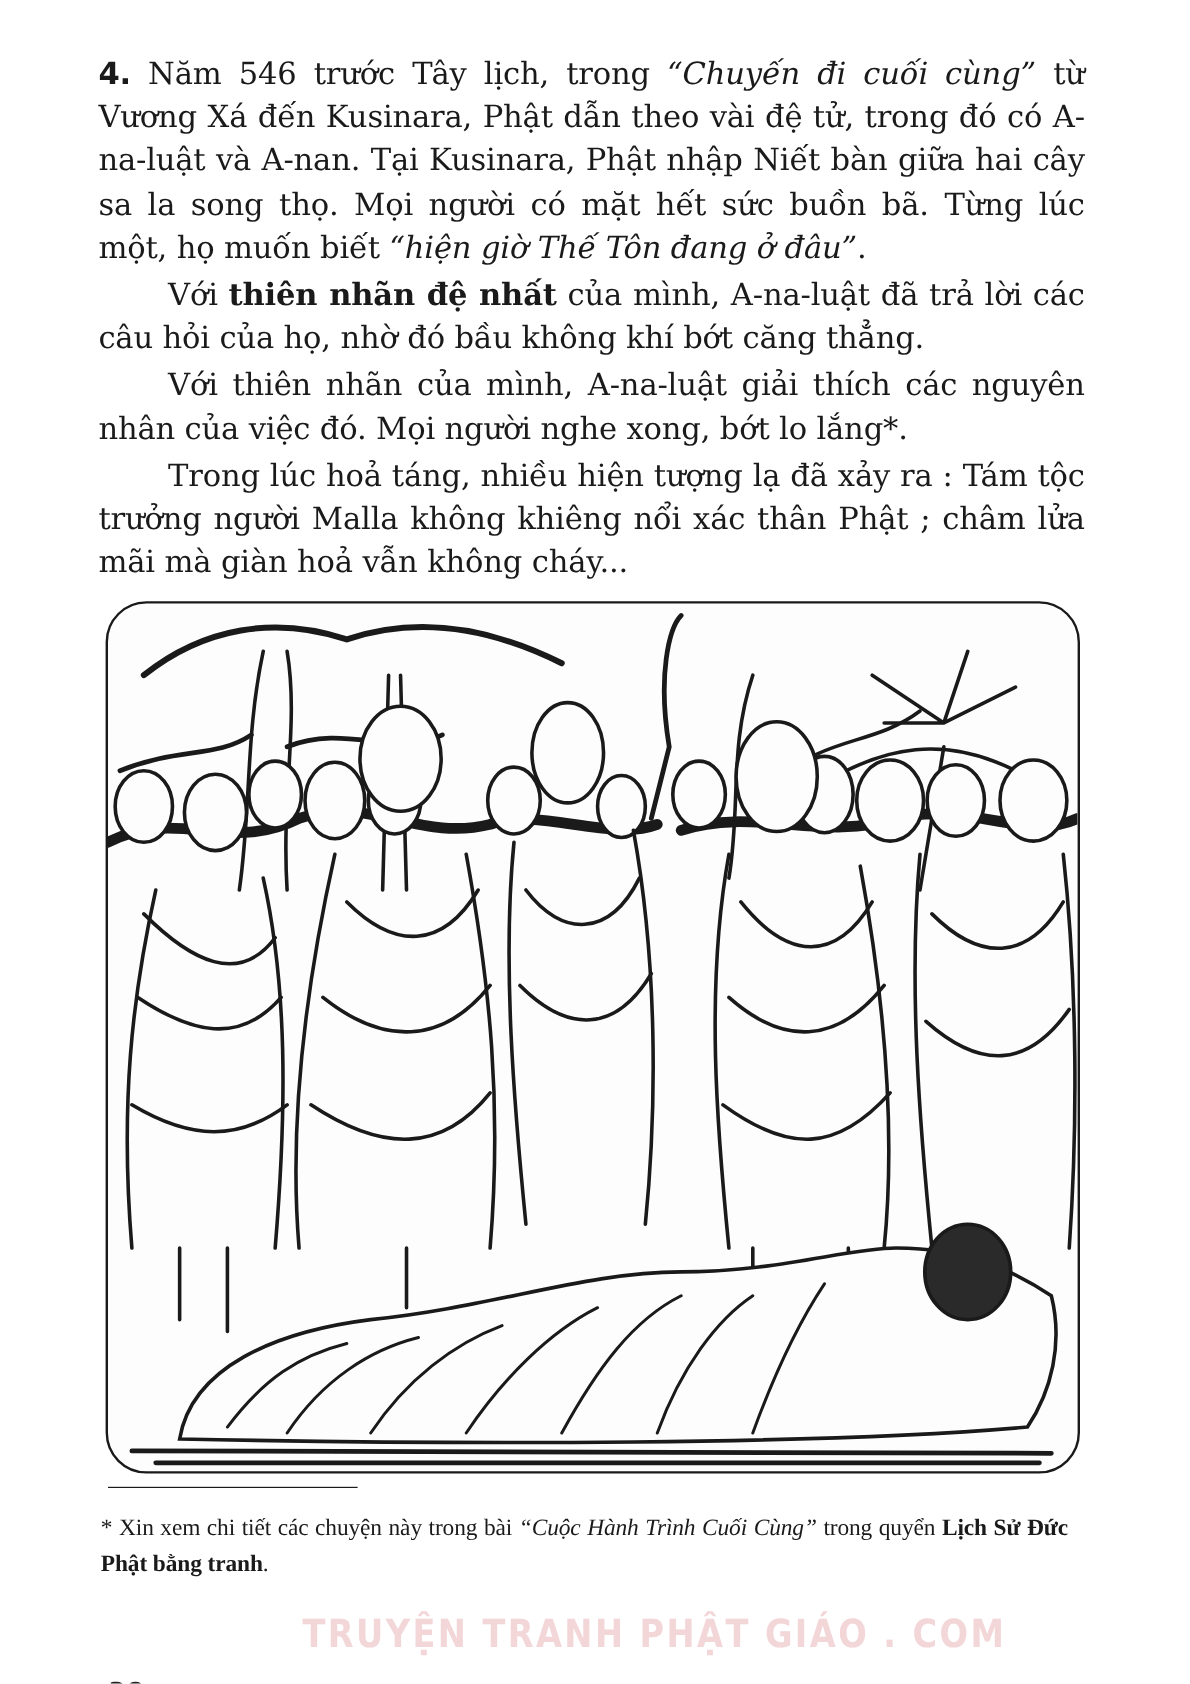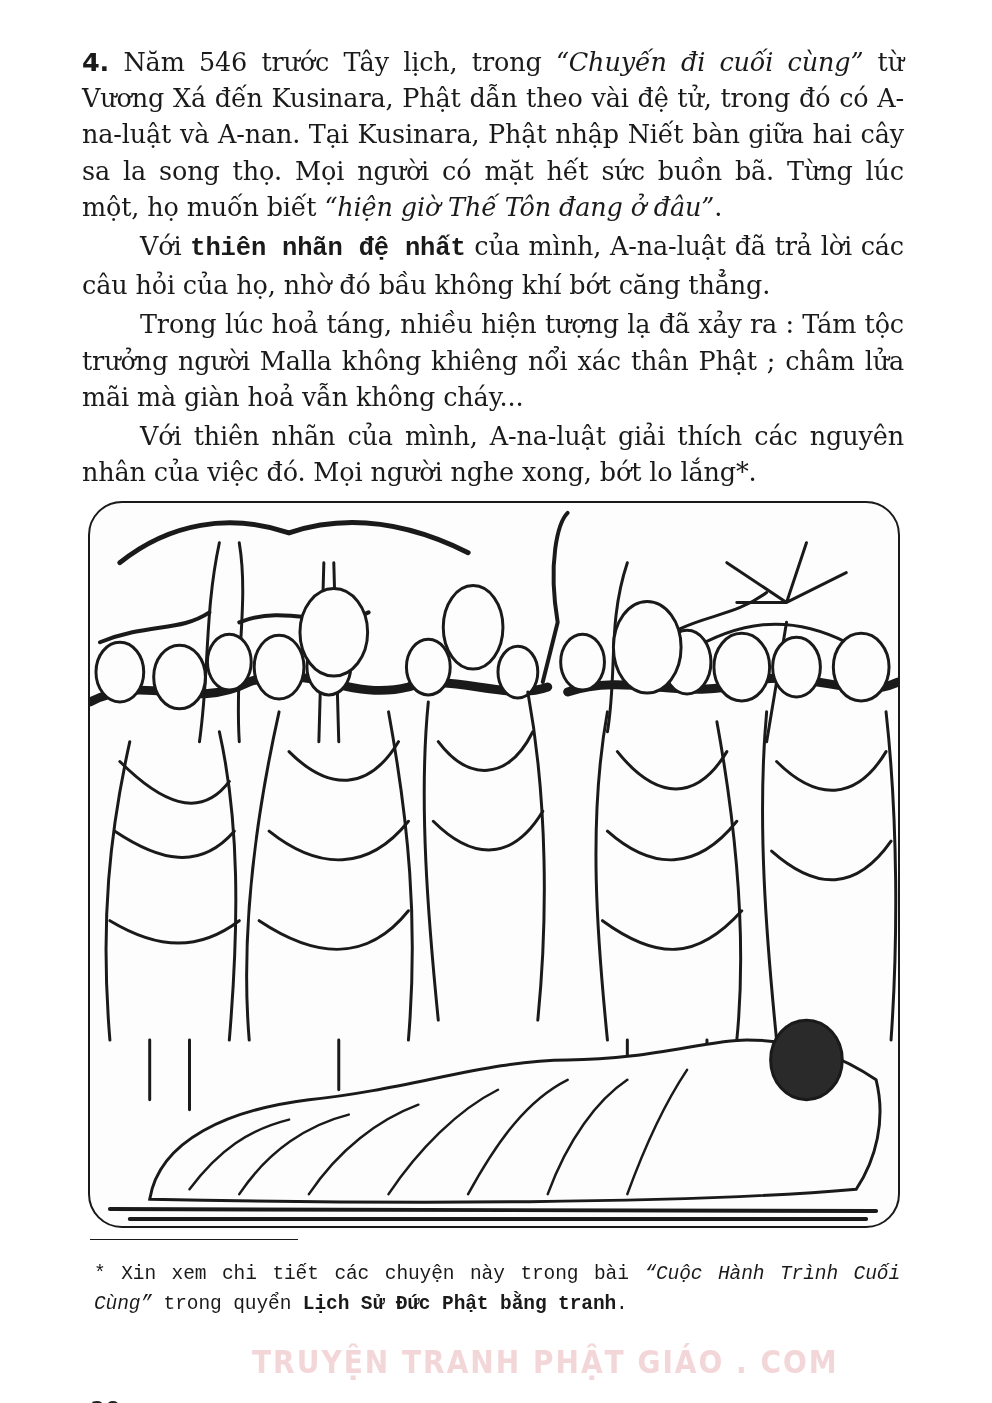--- a/index.html
+++ b/index.html
@@ -12,38 +12,38 @@
     .page { position: absolute; left: 0; top: 0; width: 876px; height: 1403px; padding-left: 46px; }
 
     .body-text {
       position: absolute; left: 82px; top: 44px; width: 822px;
       font-size: 25.5px; line-height: 36.2px; text-align: justify;
       letter-spacing: -0.15px; font-family: "DejaVu Serif", serif;
     }
     .para { margin: 0 0 3px 0; }
     .para.indent { text-indent: 58px; }
     b.num { font-family: "DejaVu Sans", sans-serif; font-weight: bold; }
-    b.em { font-weight: bold; font-family: Liberation Mono, monospace; }
+    b.em { font-weight: bold; }
     i { font-style: italic; }
 
     .figure {
       position: absolute; left: 88px; top: 501px; width: 812px; height: 727px;
       border: 2.5px solid #1a1a1a; border-radius: 34px; box-sizing: border-box;
       overflow: hidden; background: #fdfdfd;
     }
     .figure svg { position: absolute; left: 0; top: 0; width: 100%; height: 100%; }
 
     .fn-rule {
       position: absolute; left: 90px; top: 1239px; width: 208px; height: 0;
       border-top: 1.5px solid #1a1a1a;
     }
     .footnote {
-      position: absolute; left: 94px; top: 1259px; width: 806px;
+      position: absolute; left: 84px; top: 1259px; width: 806px;
       font-size: 19.5px; line-height: 30px; text-align: justify;
-      font-family: Liberation Mono, monospace; letter-spacing: -0.1px;
+      font-family: Liberation Serif, serif; letter-spacing: -0.1px;
     }
     .footnote b { font-weight: bold; }
 
     .page-number {
       position: absolute; left: 90px; top: 1397px;
       font-family: "DejaVu Sans", sans-serif; font-size: 24px; color: #222;
     }
     .watermark {
       position: absolute; left: 252px; top: 1343px;
       font-family: "DejaVu Sans", sans-serif; font-weight: bold;
@@ -54,23 +54,23 @@
 </head>
 <body>
 
 <div class="page">
 
   <div class="body-text">
     <p class="para"><b class="num">4.</b><span> Năm 546 trước Tây lịch, trong </span><i>“Chuyến đi cuối cùng”</i><span> từ Vương Xá đến Kusinara, Phật dẫn theo vài đệ tử, trong đó có A-na-luật và A-nan. Tại Kusinara, Phật nhập Niết bàn giữa hai cây sa la song thọ. Mọi người có mặt hết sức buồn bã. Từng lúc một, họ muốn biết </span><i>“hiện giờ Thế Tôn đang ở đâu”</i><span>.</span></p>
 
     <p class="para indent"><span>Với </span><b class="em">thiên nhãn đệ nhất</b><span> của mình, A-na-luật đã trả lời các câu hỏi của họ, nhờ đó bầu không khí bớt căng thẳng.</span></p>
 
+    <p class="para indent"><span>Với thiên nhãn của mình, A-na-luật giải thích các nguyên nhân của việc đó. Mọi người nghe xong, bớt lo lắng*.</span></p>
+
     <p class="para indent"><span>Trong lúc hoả táng, nhiều hiện tượng lạ đã xảy ra : Tám tộc trưởng người Malla không khiêng nổi xác thân Phật ; châm lửa mãi mà giàn hoả vẫn không cháy...</span></p>
-
-    <p class="para indent"><span>Với thiên nhãn của mình, A-na-luật giải thích các nguyên nhân của việc đó. Mọi người nghe xong, bớt lo lắng*.</span></p>
   </div>
 
   <div class="figure">
     <svg viewBox="0 0 812 727" preserveAspectRatio="none">
       <g fill="none" stroke="#1a1a1a" stroke-width="3" stroke-linecap="round">
 
         <path d="M110 240 C120 170 115 110 130 40 M150 240 C145 160 160 100 150 40"></path>
         <path d="M30 60 C80 20 140 10 200 30 C260 10 320 20 380 50" stroke-width="5"></path>
         <path d="M10 140 C60 120 90 130 120 110 M150 120 C200 100 240 130 280 110" stroke-width="4"></path>
         <path d="M230 240 L235 60 M250 240 L245 60"></path>

